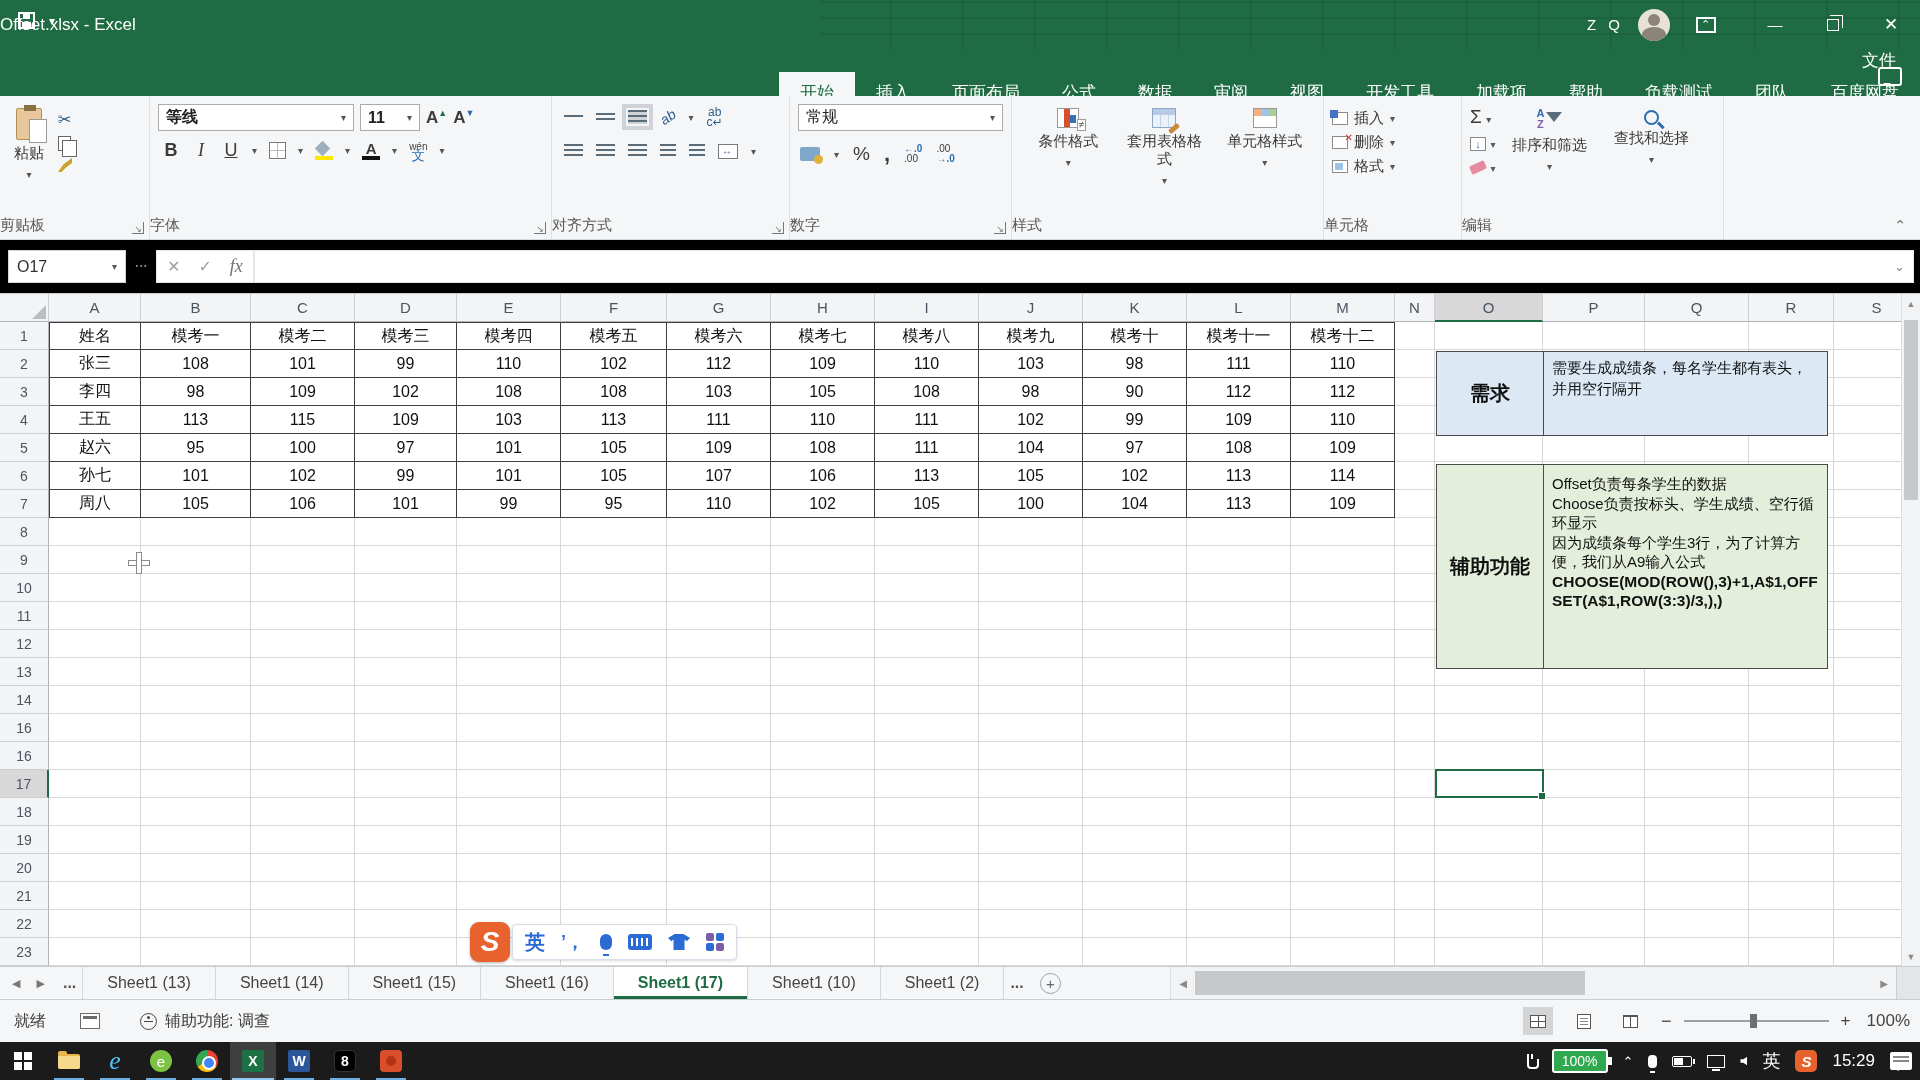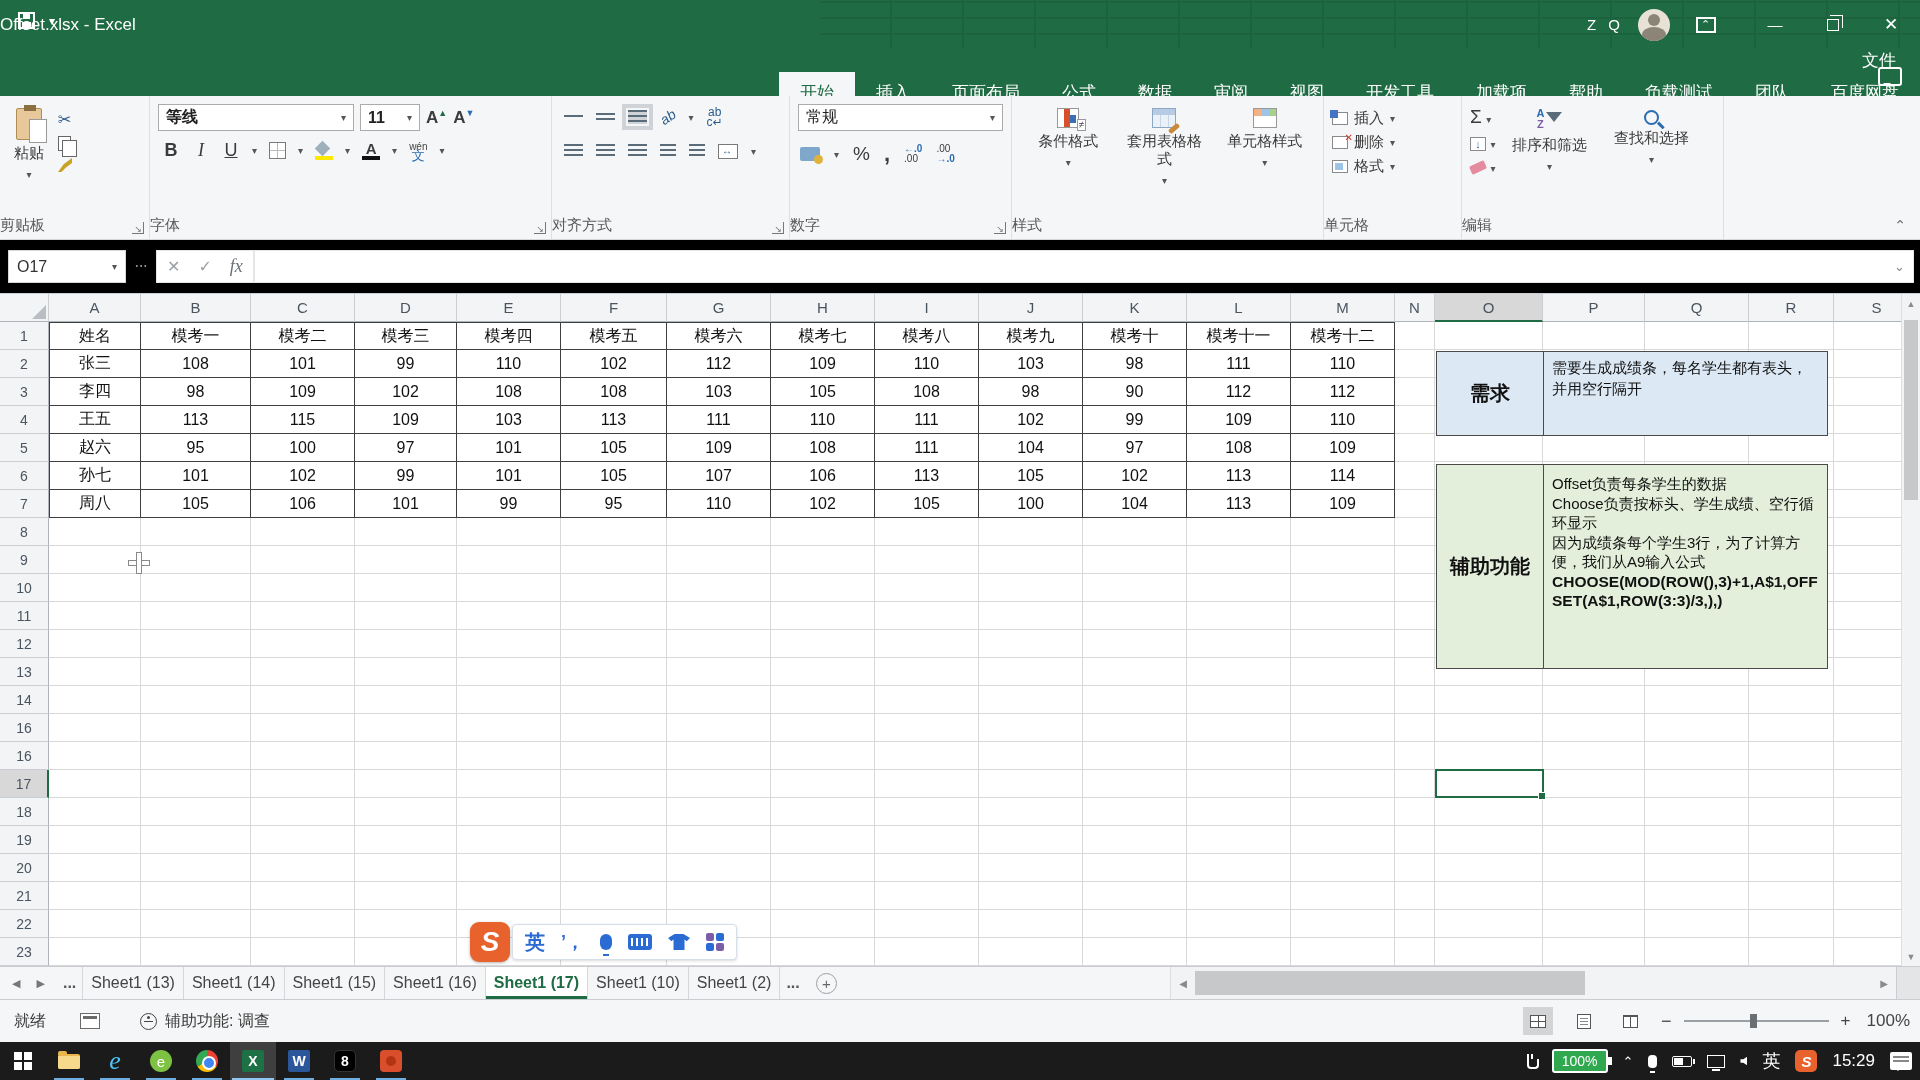--- a/index.html
+++ b/index.html
@@ -215,21 +215,21 @@
   .vscroll .arr { height:19px; display:flex; align-items:center; justify-content:center; color:#8a8a8a; font-size:9px; }
   .vscroll .thumb { position:absolute; left:2px; right:2px; top:26px; height:180px; background:#C6C8CA; }
   .vscroll .arr.down { position:absolute; bottom:0; left:0; right:0; }
 
   
   .sheettabs { position:absolute; left:0; top:966px; width:1920px; height:33px; background:#F5F6F7;
     border-top:1px solid #C9CDD1; display:flex; align-items:stretch; font-size:16px; color:#444; }
   .stnav { display:flex; align-items:center; gap:16px; padding:0 12px; color:#777; }
   .stnav .a { font-size:11px; }
   .stmore { display:flex; align-items:center; padding:0 6px; color:#555; font-weight:bold; }
-  .stab { display:flex; align-items:center; padding:0 8px; border-right:1px solid #D5D8DB; background:#F5F6F7; }
+  .stab { display:flex; align-items:center; padding:0 24px; border-right:1px solid #D5D8DB; background:#F5F6F7; }
   .stab:first-of-type { border-left:1px solid #D5D8DB; }
   .stab.active { background:#fff; color:#1F6B43; font-weight:bold; box-shadow:inset 0 -3px 0 #1F6B43; }
   .staddwrap { display:flex; align-items:center; padding:0 10px; }
   .stadd { width:21px; height:21px; border:1px solid #9aa0a6; border-radius:50%; color:#666;
     display:flex; align-items:center; justify-content:center; font-size:15px; }
   .hscroll { position:absolute; right:0; top:0; bottom:0; width:750px; background:#F2F3F4; border-left:1px solid #DCDEE0; }
   .hscroll .arr { position:absolute; top:0; bottom:0; width:20px; display:flex; align-items:center; justify-content:center; color:#8a8a8a; font-size:10px; }
   .hscroll .arr.l { left:2px; } .hscroll .arr.r { right:26px; }
   .hscroll .thumb { position:absolute; left:24px; top:4px; height:24px; width:390px; background:#C6C8CA; }
   .hscroll .grip { position:absolute; right:0; top:0; bottom:0; width:24px; background:#E3E5E7; border-left:1px solid #C9CDD1; }

